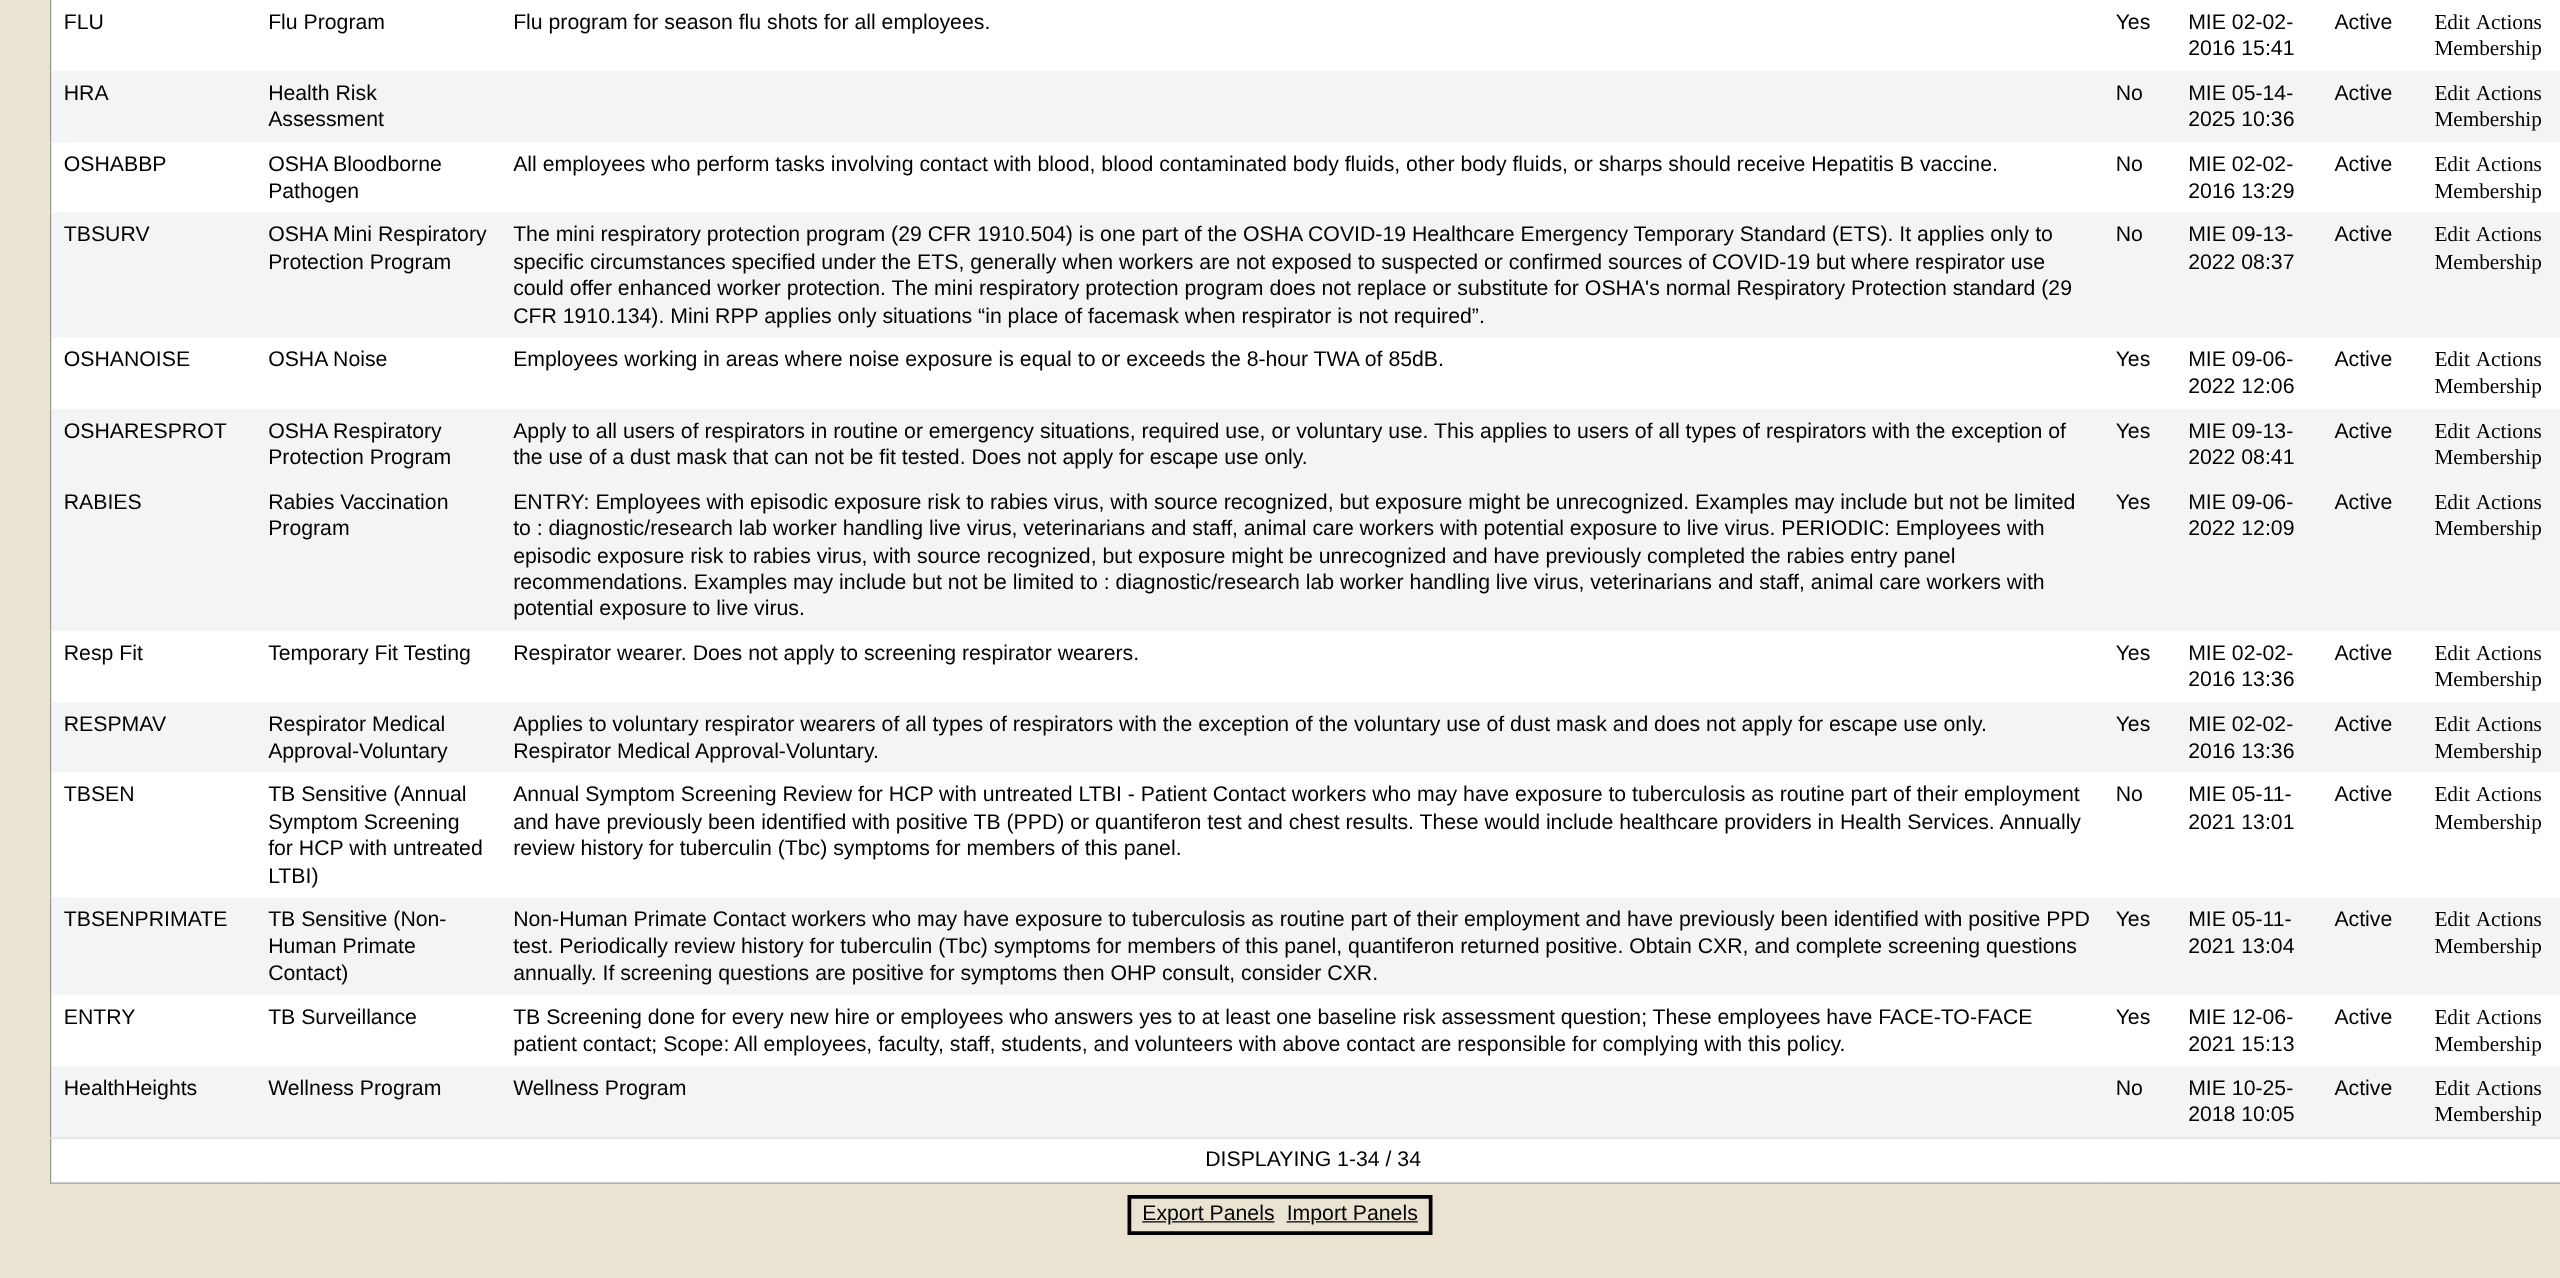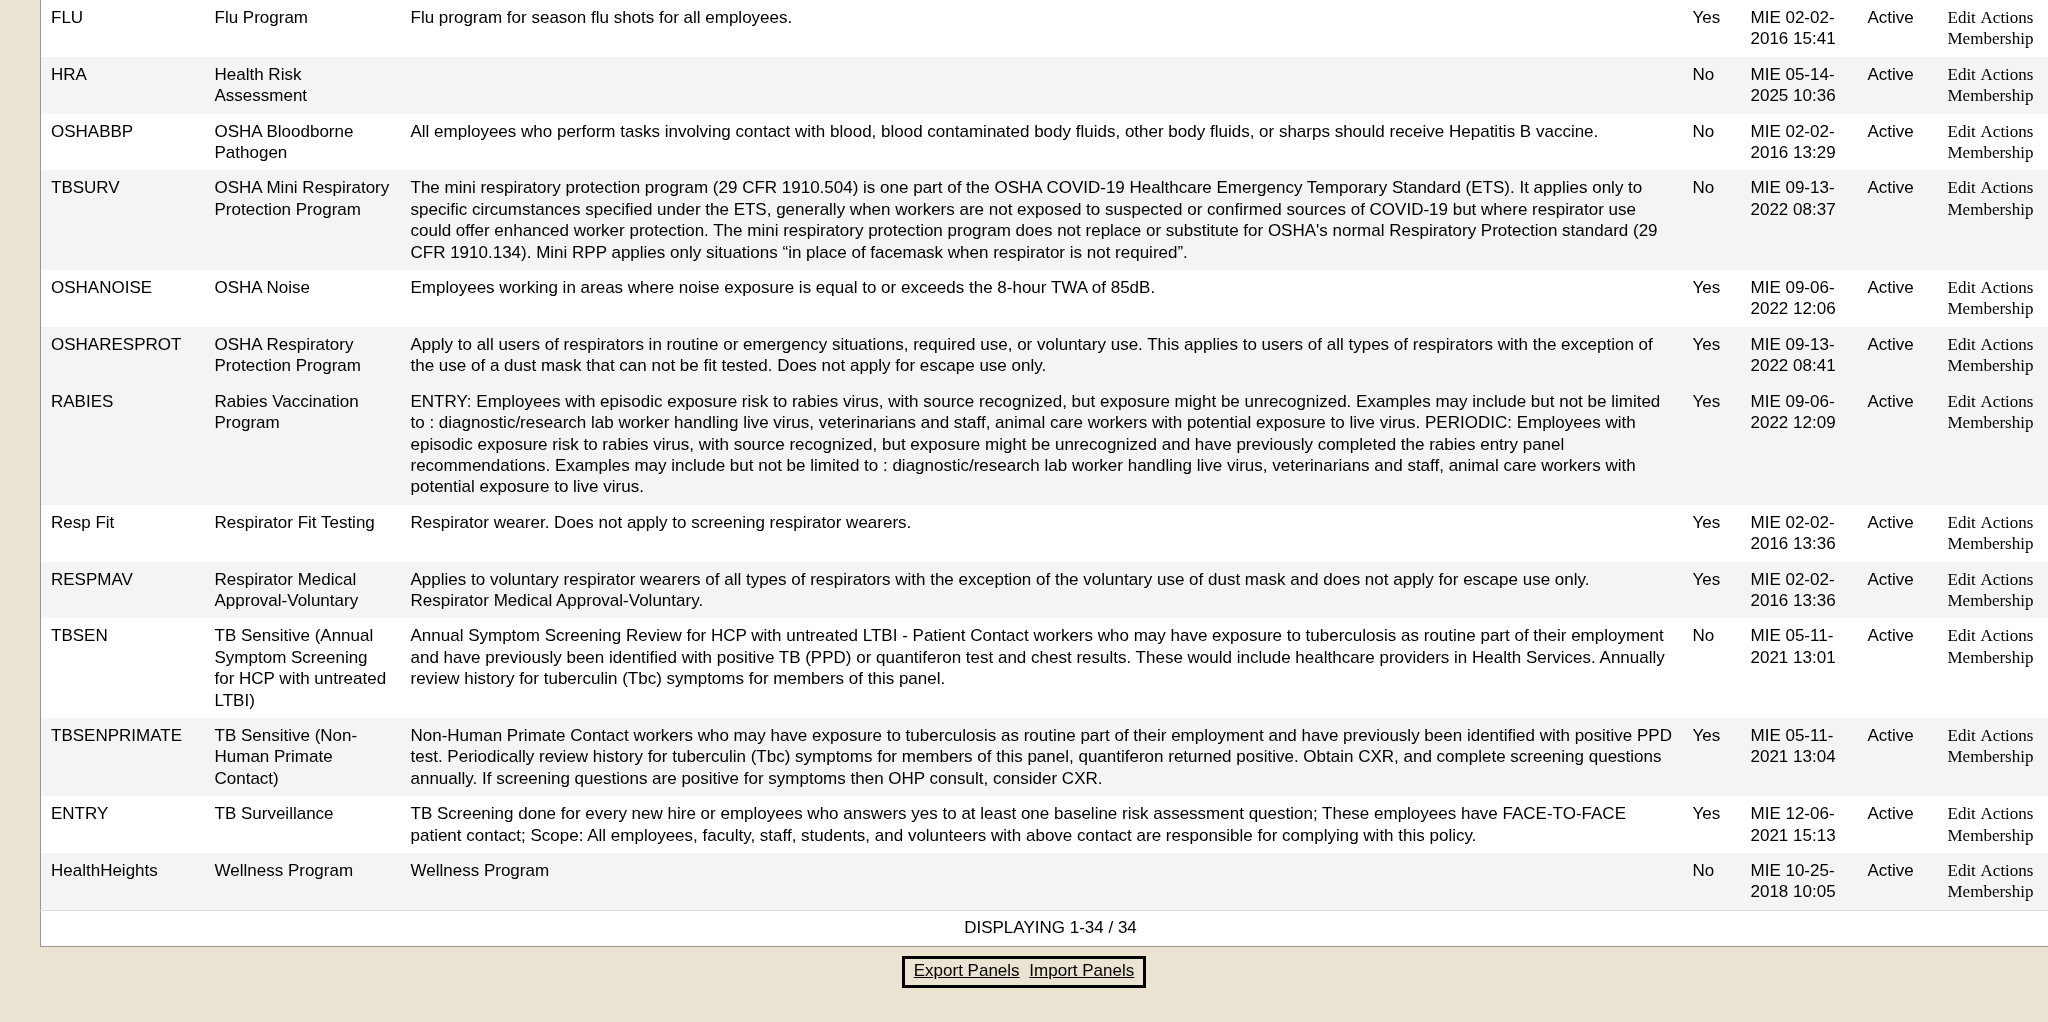--- a/index.html
+++ b/index.html
@@ -171,21 +171,21 @@
     <td>MIE 09-06-2022 12:09</td>
     <td>Active</td>
     <td class="actions">
       <a href="#">Edit</a>
       <a href="#">Actions</a>
       <a href="#">Membership</a>
     </td>
   </tr>
         <tr>
     <td>Resp Fit</td>
-    <td>Respirator Fit Testing</td>
+    <td>Temporary Fit Testing</td>
     <td>Respirator wearer. Does not apply to screening respirator wearers.</td>
     <td>Yes</td>
     <td>MIE 02-02-2016 13:36</td>
     <td>Active</td>
     <td class="actions">
       <a href="#">Edit</a>
       <a href="#">Actions</a>
       <a href="#">Membership</a>
     </td>
   </tr>

